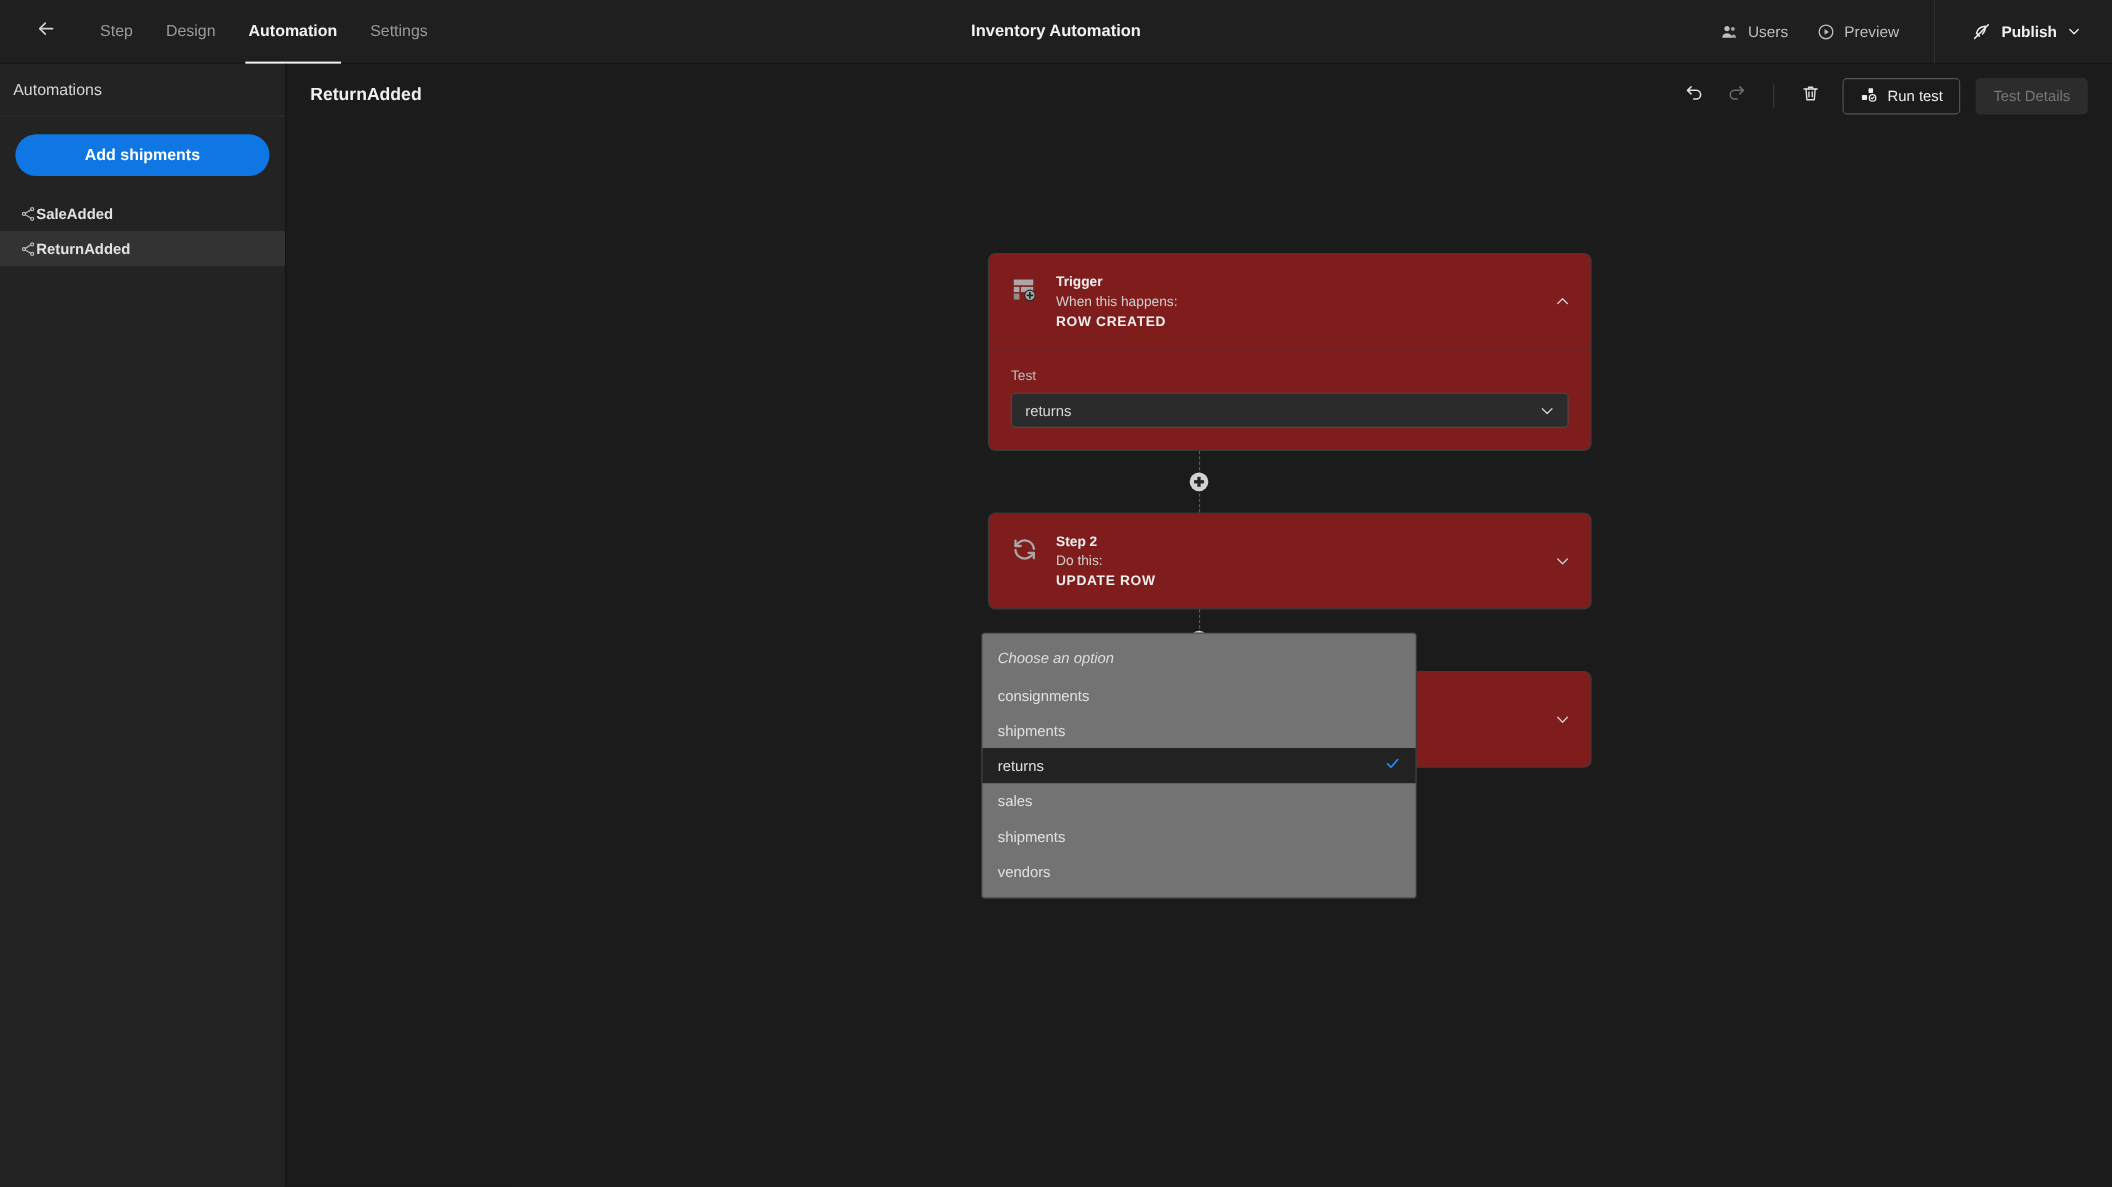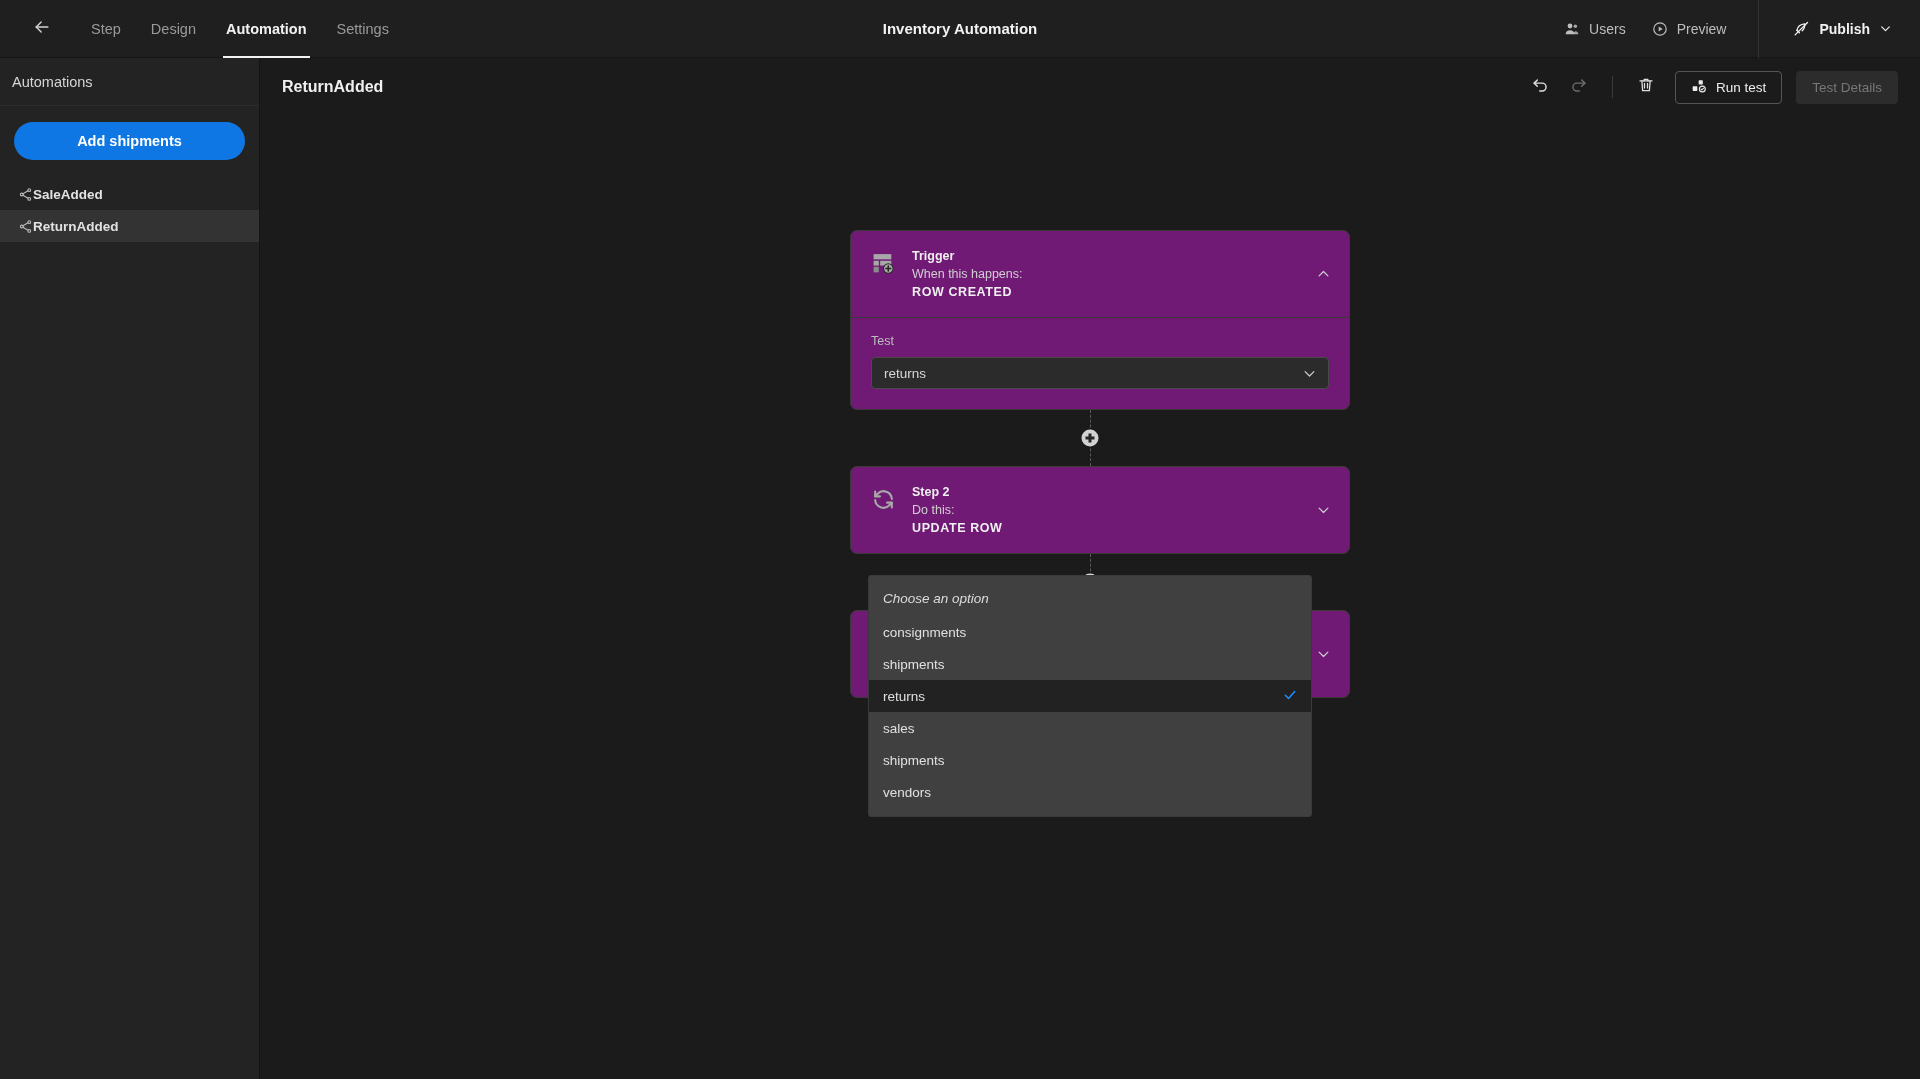--- a/index.html
+++ b/index.html
@@ -119,24 +119,25 @@
   }
 
   
   .canvas { position: relative; width: 100%; height: 963px; }
   .flow {
     position: absolute; left: 50%; transform: translateX(-50%);
     top: 114px; width: 480px;
   }
 
   .card {
-    background: #701a75;
+    background: #7f1d1d;
     border: 1px solid #3a3a3a;
     border-radius: 7px;
-    width: 500px;
+    width: 549px;
+    margin-left: 48px;
   }
   .card-head {
     display: flex; align-items: flex-start; gap: 16px;
     padding: 18px 18px 18px 20px; position: relative;
     cursor: pointer;
   }
   .card-ic { flex: 0 0 auto; padding-top: 2px; }
   .card-texts { display: flex; flex-direction: column; gap: 4px; }
   .card-kicker { font-size: 12.5px; font-weight: bold; color: #efefef; }
   .card-sub { font-size: 12.5px; color: #cfcfcf; }
@@ -172,22 +173,22 @@
   .connector .plus::after {
     content: ""; position: absolute; background: #262626;
   }
   .connector .plus::before { width: 9px; height: 2.6px; }
   .connector .plus::after  { width: 2.6px; height: 9px; }
 
   
   .dropdown {
     position: absolute; z-index: 50;
     left: 50%; transform: translateX(-50%);
-    top: 345px; width: 444px;
-    background: #404040;
+    top: 345px; width: 396px;
+    background: #737373;
     border: 1px solid #3a3a3a;
     border-radius: 3px;
     padding: 6px 0 8px 0;
   }
   .dd-placeholder {
     font-size: 13.5px; color: #dcdcdc; font-style: italic;
     padding: 9px 14px 10px 14px;
   }
   .dd-item {
     height: 32px; display: flex; align-items: center;

